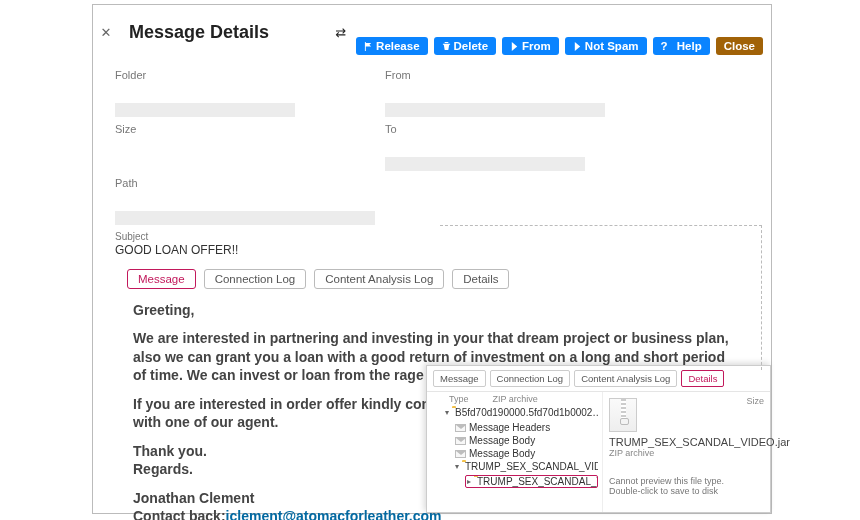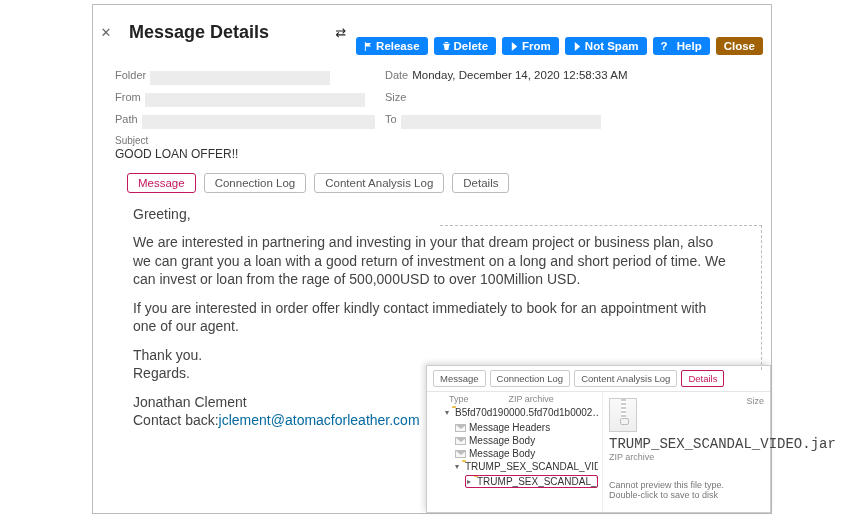--- a/index.html
+++ b/index.html
@@ -52,21 +52,21 @@
   }
   .btn svg { width:9px; height:9px; fill:#fff; }
   .btn.gray { background:#a16207; }
   .meta {
     display:grid;
     grid-template-columns: 260px 280px;
     column-gap: 10px;
     row-gap: 6px;
     padding: 6px 0 4px 22px;
   }
-  .field { display:flex; flex-direction:row; gap:4px; }
+  .field { display:flex; flex-direction:column; gap:20px; }
   .field .lab { font-size:11px; color:#777; }
   .redact {
     background:#ececec; height:14px; width:180px; margin-top:2px;
   }
   .field .val { font-size:11.5px; color:#333; }
   .subject-row { padding: 2px 0 6px 22px; }
   .subject-row .lab { font-size:10px; color:#777; }
   .subject-row .val { font-size:12px; color:#333; margin-top:1px; }
 
   .tabs {
@@ -79,21 +79,21 @@
     background:#fff; color:#555; cursor:pointer;
   }
   .tab.active { border-color:#c2185b; color:#c2185b; }
 
   .body {
     padding: 0 40px 0 40px;
     font-size: 14px;
     line-height: 1.32;
     color:#444;
   }
-  .body p { margin: 6px 0 10px 0; }
+  .body p { margin: 6px 0 10px 0; font-weight: bold; }
   .email-link { color: #0369a1; text-decoration:none; }
 
   
   .inset {
     position:absolute;
     right: 0px; bottom: 0px;
     width: 345px; height: 148px;
     border: 1px solid #ccc;
     background:#fff;
     box-shadow: -2px -2px 6px rgba(0,0,0,0.15);
@@ -109,21 +109,21 @@
   }
   .inset .tab2.active { border-color:#c2185b; color:#c2185b; }
   .inset-body {
     display:flex; height: calc(100% - 26px);
   }
   .tree {
     width: 176px; padding: 2px 4px 2px 8px;
     border-right:1px solid #eee;
     overflow:hidden;
   }
-  .tree .hdr { display:flex; gap:40px; color:#888; font-size:9px; padding-left:14px; }
+  .tree .hdr { display:flex; gap:24px; color:#888; font-size:9px; padding-left:14px; }
   .tree ul { list-style:none; margin:2px 0 0 0; padding:0 0 0 10px; }
   .tree li { padding:1px 0; white-space:nowrap; overflow:hidden; text-overflow:ellipsis; cursor:pointer; display:flex; align-items:center; gap:3px;}
   .tree li.sel { border:1px solid #c2185b; border-radius:2px; padding:0 1px; }
   .ic-folder { width:10px;height:9px; background:#f3c24b; border-radius:1px; display:inline-block; position:relative;}
   .ic-folder::before{content:"";position:absolute;top:-2px;left:0;width:4px;height:2px;background:#f3c24b;border-radius:1px 1px 0 0;}
   .ic-mail { width:11px;height:8px; border:1px solid #bdbdbd; background:#f7f7f7; display:inline-block; position:relative;}
   .ic-mail::after{content:"";position:absolute;left:0;top:0;width:0;height:0;border-left:5.5px solid transparent;border-right:5.5px solid transparent;border-top:4px solid #bdbdbd;}
   .ic-img { width:11px; height:9px; border:1px solid #bdbdbd; background:linear-gradient(135deg,#d0e8ff 50%,#aecff0 50%); display:inline-block;}
   .caret { display:inline-block; width:6px; color:#666; font-size:8px;}
   .preview {
@@ -135,21 +135,21 @@
     position:relative; display:inline-block; vertical-align:top;
   }
   .zip-ic::before{
     content:""; position:absolute; left:11px; top:0; width:5px; height:20px;
     background: repeating-linear-gradient(#ccc 0 2px, #fff 2px 4px);
   }
   .zip-ic::after{
     content:""; position:absolute; left:10px; top:19px; width:7px; height:5px;
     border:1px solid #bbb; border-radius:2px; background:#f3f3f3;
   }
-  .preview .fn { font-size:14px; color:#444;font-family:Liberation Mono, monospace; }
+  .preview .fn { font-size:11px; color:#444; }
   .preview .ft { font-size:9px; color:#888; }
   .preview .msg { font-size:9px; margin-top:18px; color:#777;}
 
   
   .callout {
     position:absolute;
     border:1px dashed #bbb;
     pointer-events:none;
   }
 </style>
@@ -192,37 +192,33 @@
         <span>Close</span>
       </button>
   </div>
 
   <div class="meta">
     <div class="field">
       <span class="lab">Folder</span>
       <span class="redact"></span>
     </div>
     <div class="field">
-      <span class="lab">Date</span>
-      <span class="val">Monday, December 14, 2020 12:58:33 AM</span>
-    </div>
-    <div class="field">
       <span class="lab">From</span>
       <span class="redact" style="width:220px"></span>
     </div>
     <div class="field">
       <span class="lab">Size</span>
     </div>
     <div class="field">
+      <span class="lab">To</span>
+      <span class="redact" style="width:200px"></span>
+    </div>
+    <div class="field">
       <span class="lab">Path</span>
       <span class="redact" style="width:260px"></span>
-    </div>
-    <div class="field">
-      <span class="lab">To</span>
-      <span class="redact" style="width:200px"></span>
     </div>
   </div>
 
   <div class="subject-row">
     <div class="lab">Subject</div>
     <div class="val">GOOD LOAN OFFER!!</div>
   </div>
 
   <div class="tabs">
     <div class="tab active">Message</div>

